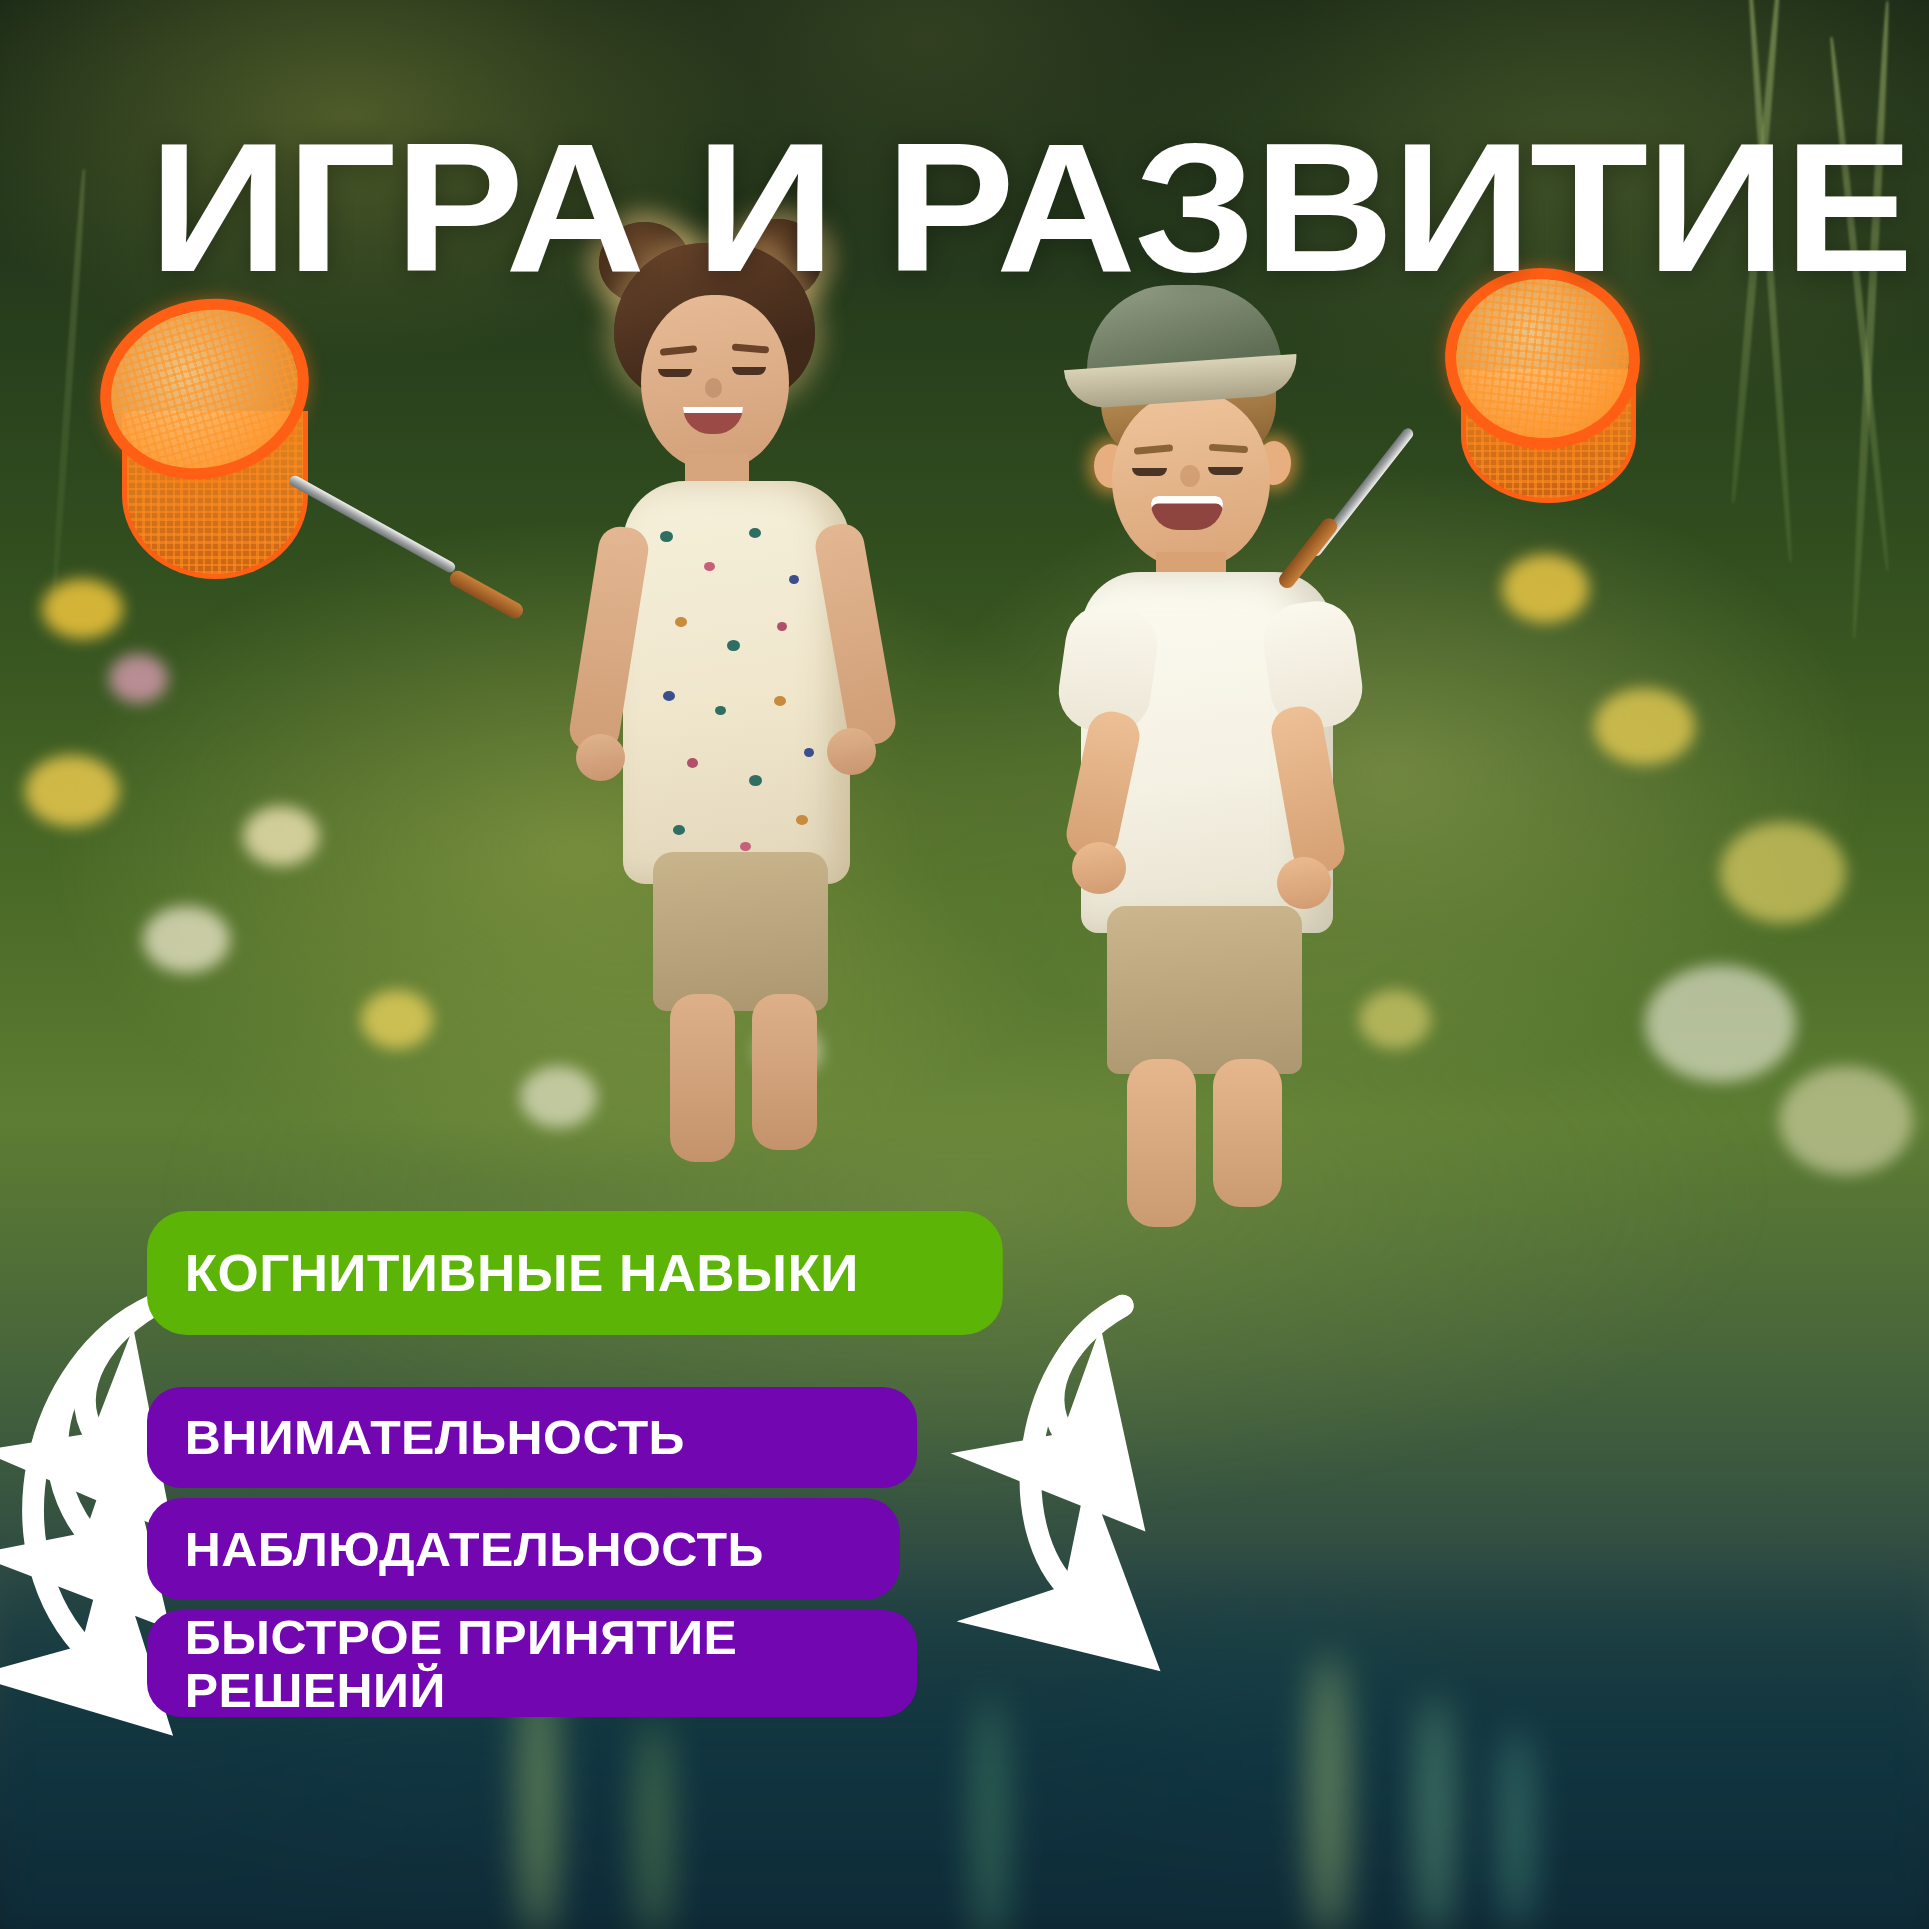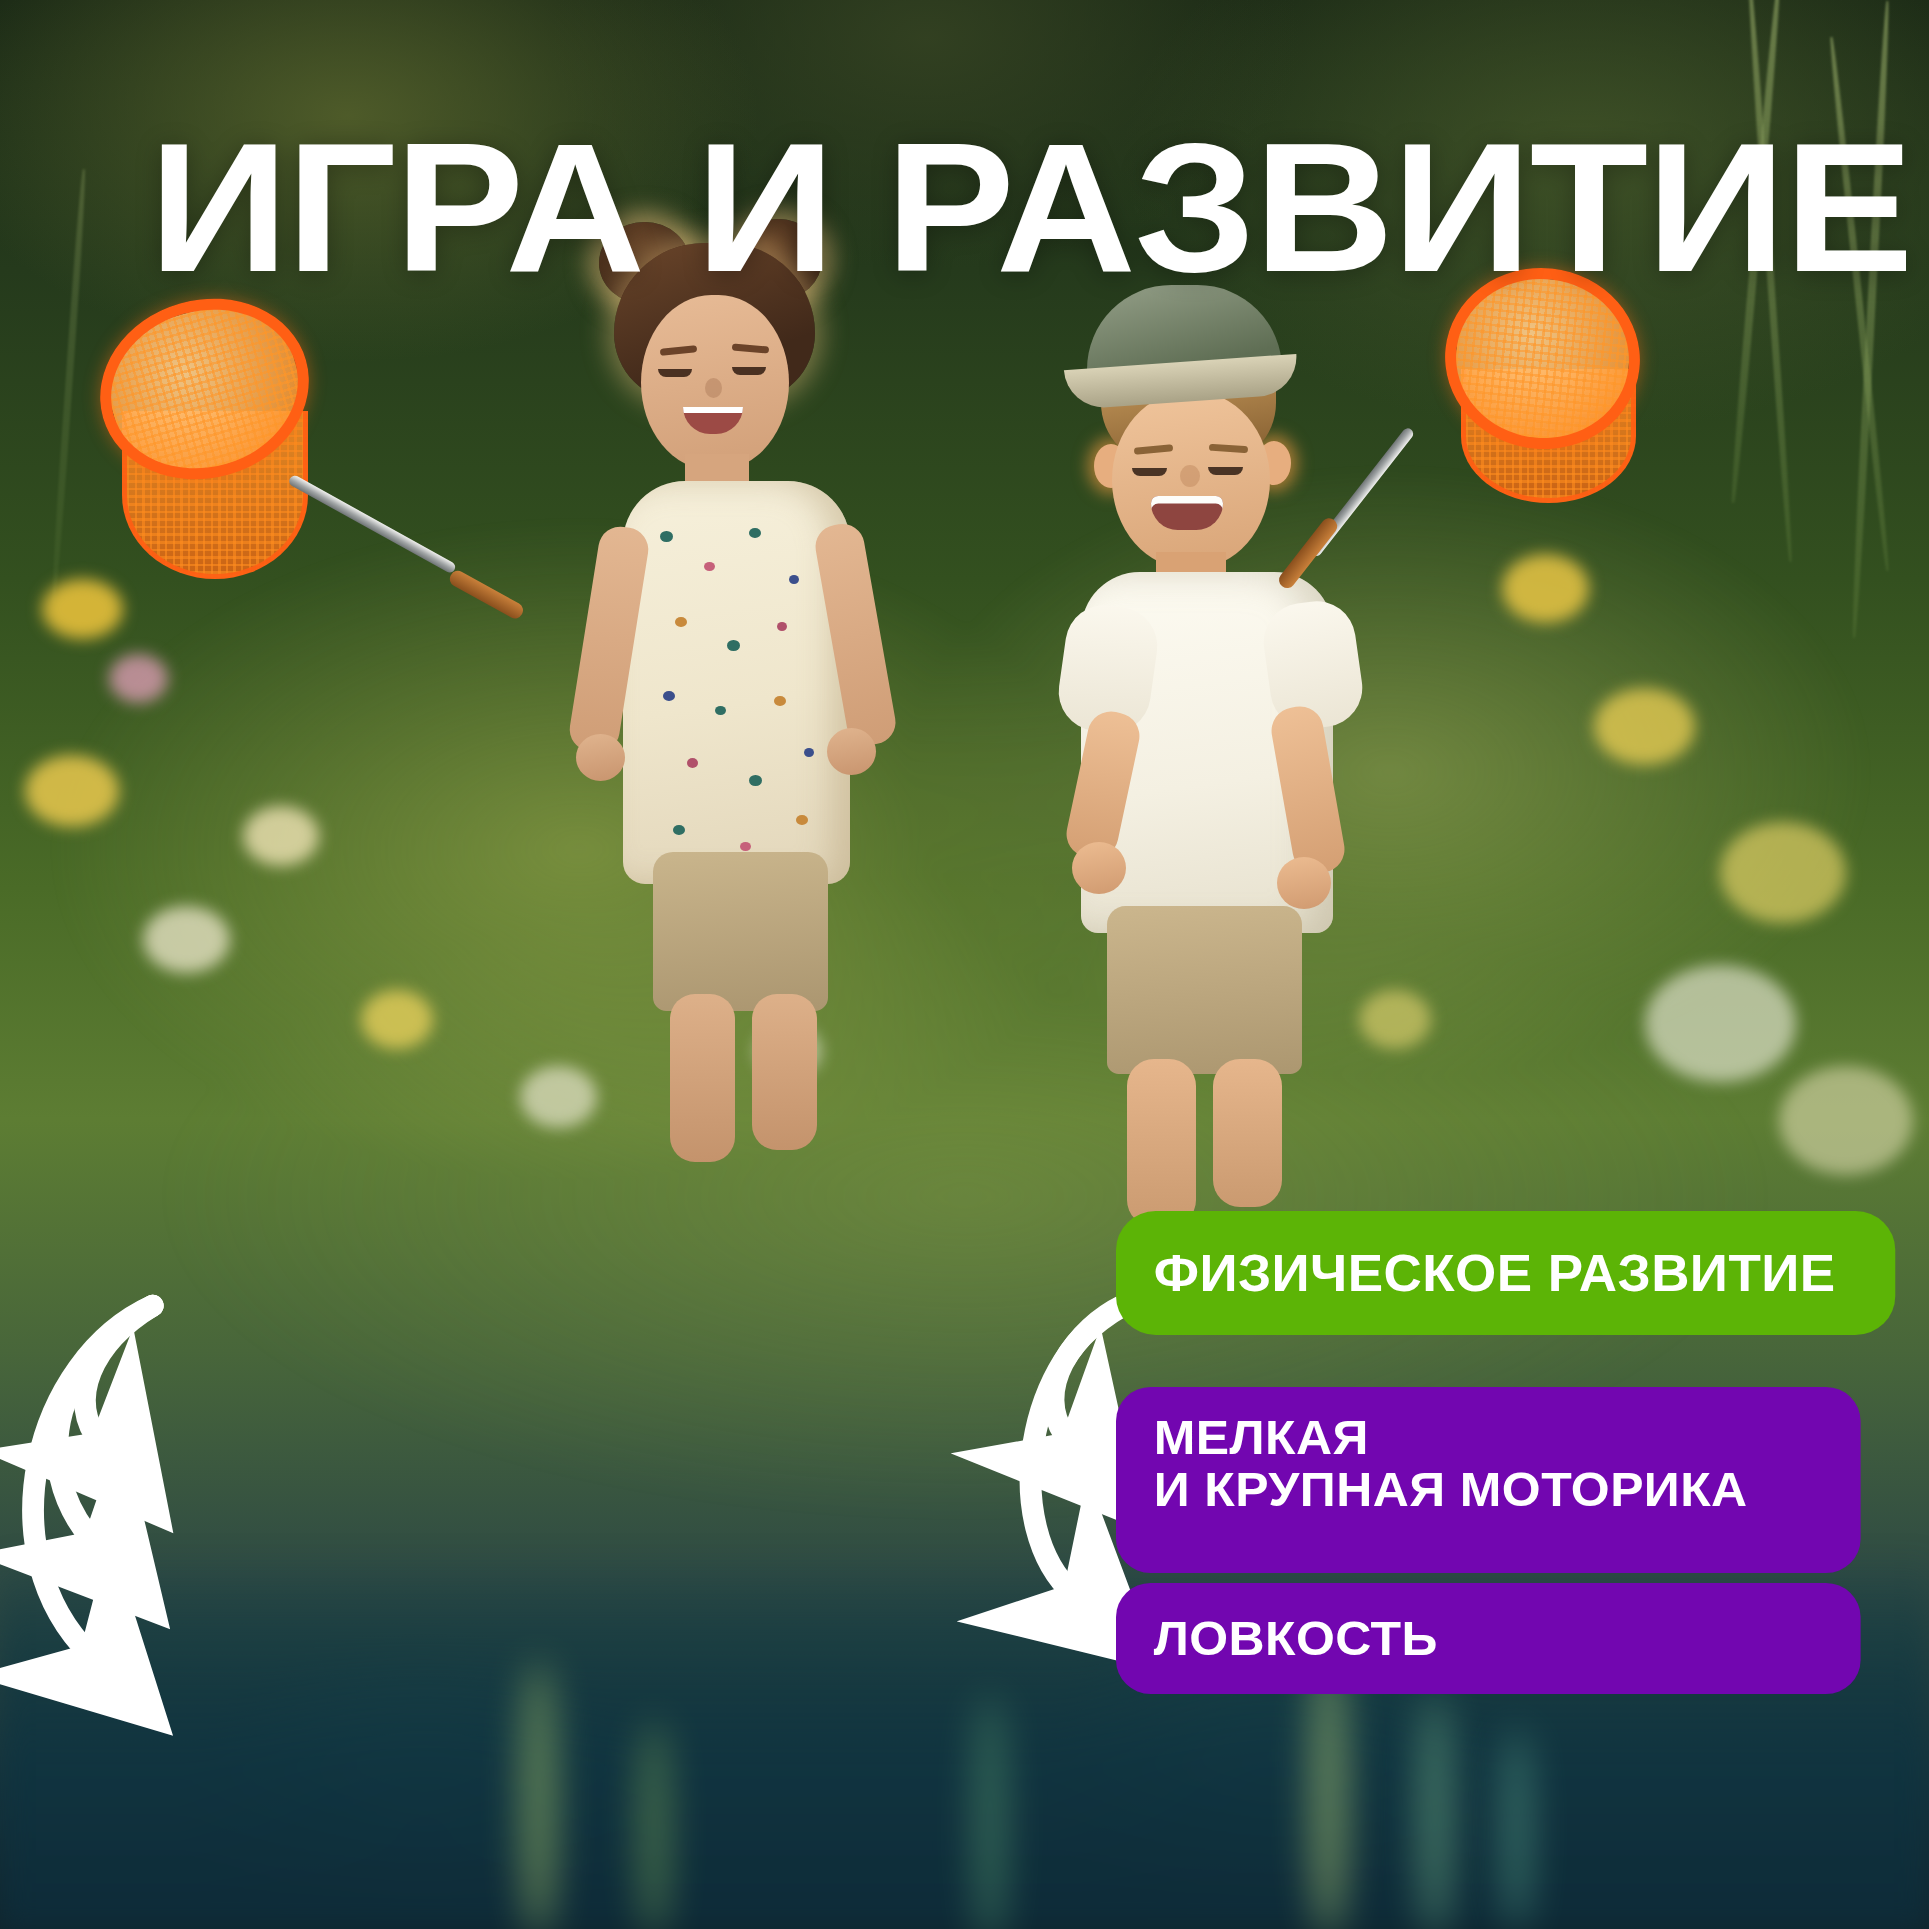--- a/index.html
+++ b/index.html
@@ -335,26 +335,22 @@
 
       <path d="M182,1556 C110,1600 78,1668 120,1720" transform="translate(0,0)"></path>
       <path d="M182,1556 C72,1612 28,1742 112,1838"></path>
       <path d="M182,1556 C40,1620 -16,1850 108,1972"></path>
 
       <path d="M1338,1556 C1262,1600 1232,1668 1276,1720"></path>
       <path d="M1338,1556 C1222,1612 1190,1820 1280,1900"></path>
     </g>
   </svg>
 
-
-  <div class="col col-right">
-    <div class="card-head green" style="width:764px;">ФИЗИЧЕСКОЕ РАЗВИТИЕ</div>
-    <div class="card-item ri-1">
-      <span>
-        <span class="two-line">МЕЛКАЯ</span>
-        <span class="two-line">И КРУПНАЯ МОТОРИКА</span>
-      </span>
-    </div>
-    <div class="card-item ri-2">ЛОВКОСТЬ</div>
-  </div>
+  <div class="col col-left">
+    <div class="card-head green" style="width:839px;">КОГНИТИВНЫЕ НАВЫКИ</div>
+    <div class="card-item li-1">ВНИМАТЕЛЬНОСТЬ</div>
+    <div class="card-item li-2">НАБЛЮДАТЕЛЬНОСТЬ</div>
+    <div class="card-item li-3">БЫСТРОЕ ПРИНЯТИЕ РЕШЕНИЙ</div>
+  </div>
+
 
 </div>
 
 
 </body></html>

